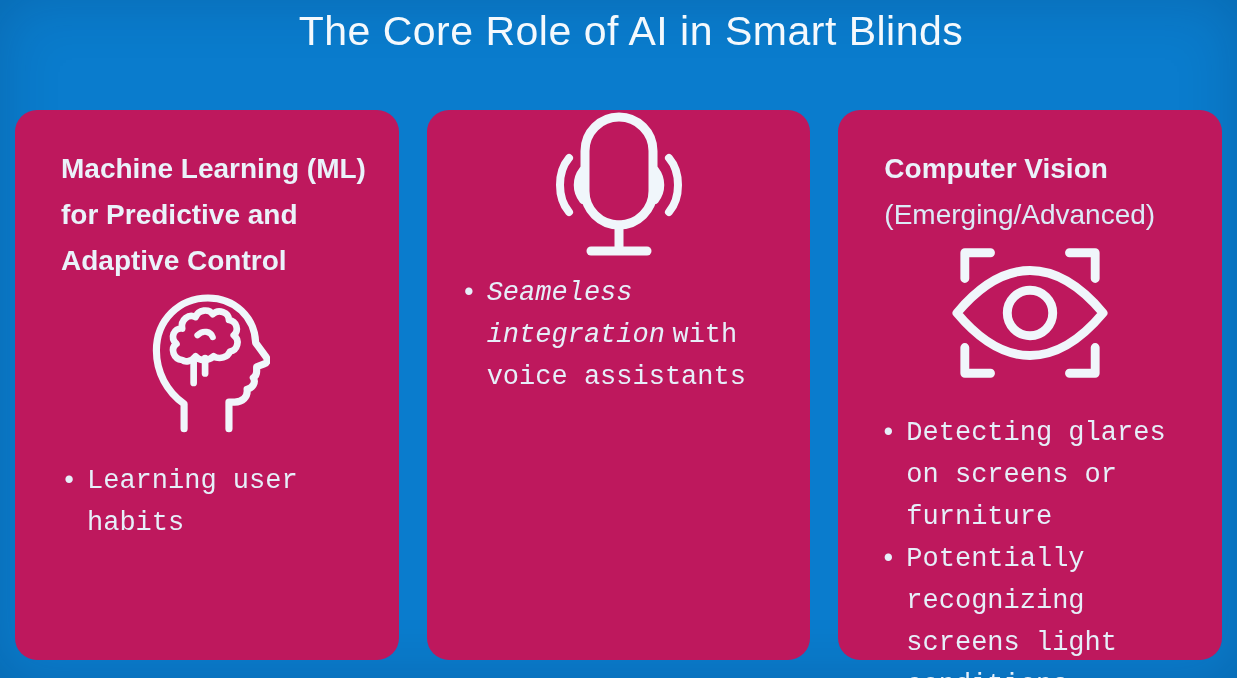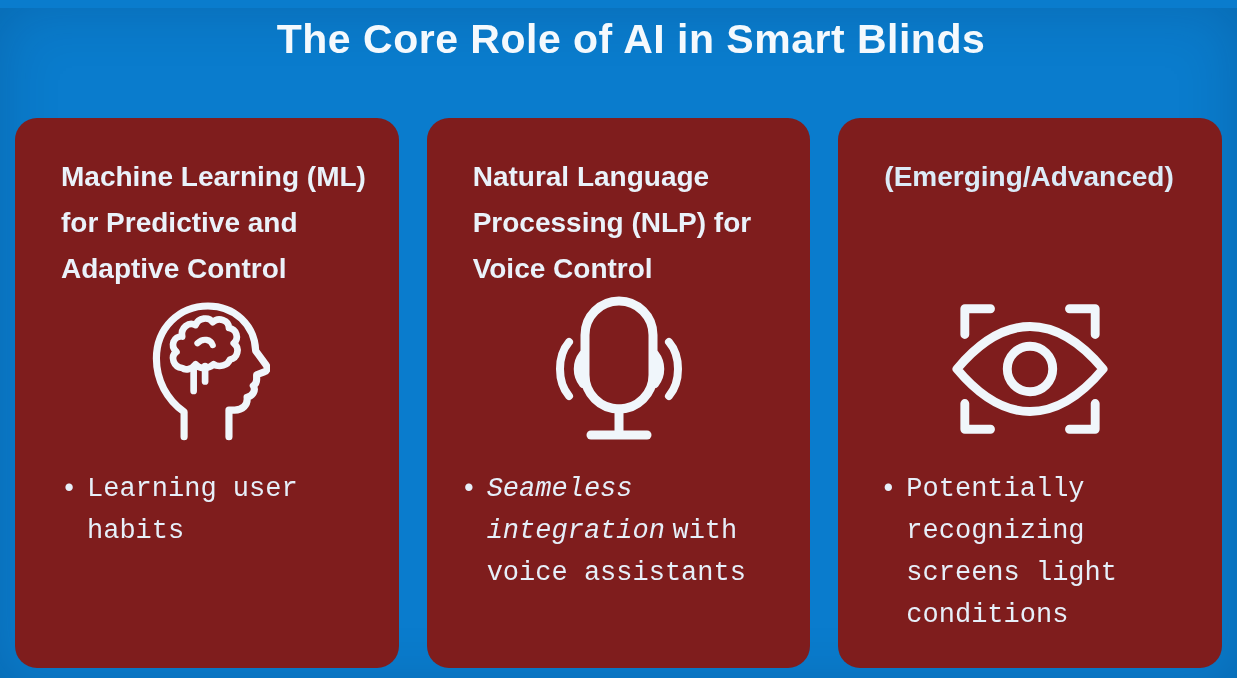--- a/index.html
+++ b/index.html
@@ -7,59 +7,59 @@
     width:1237px;height:678px;overflow:hidden;
     font-family:"Liberation Sans","DejaVu Sans",sans-serif;
     background:#0a7ccd;
   }
   .canvas{
     position:relative;width:1237px;height:678px;
     background:#0a7ccd;
     box-shadow:inset 0 0 60px rgba(0,25,55,.18);
   }
   .page-title{
-    margin:8px;padding-top:6px;
+    margin:0;padding-top:6px;
     text-align:center;
-    font-size:41px;line-height:50px;font-weight:700;
+    font-size:41px;line-height:50px;font-weight:400;
     letter-spacing:.5px;
     color:#f4f9fd;
     padding-left:25px;
   }
   .cards{
     display:flex;gap:28px;
     margin:54px 15px 0 15px;
   }
   .card{
     flex:1 1 0;height:550px;
-    background:#7f1d1d;border-radius:22px;
+    background:#be185d;border-radius:22px;
     display:flex;flex-direction:column;
     box-sizing:border-box;
   }
   .card-heading{
     margin:36px 18px 0 46px;
     height:140px;
     font-size:28px;font-weight:700;line-height:46px;
     color:#eaf2fa;
   }
   .card-heading .subheading{
-    display:block;font-weight:700;color:#dcebf7;
+    display:block;font-weight:400;color:#dcebf7;
   }
   .icon-wrap{
     height:150px;
     display:flex;align-items:center;justify-content:center;
   }
   .icon-wrap svg{display:block;}
   .bullets{
     list-style:none;
     margin:24px 16px 0 44px;padding:0;
     font-size:27px;line-height:42px;
     color:#e6eff9;
     font-family:Liberation Mono, monospace;
   }
-  .card-nlp .bullets{margin-left:32px;}
+  .card-nlp .bullets{margin-left:32px;margin-top:12px;}
   .card-cv .bullets{margin-left:40px;}
   .bullets li{
     position:relative;padding-left:28px;
   }
   .bullets li::before{
     content:"\2022";
     position:absolute;left:2px;top:0;
     color:#e6eff9;
   }
   .bullet-em{font-style:italic;}
@@ -88,50 +88,51 @@
           <path class="icon-stroke" stroke-width="7" d="M64,72 L64,88"></path>
           <path class="icon-stroke" stroke-width="6.5" d="M56,48 C62,42 70,44 72,50"></path>
         </svg>
       </div>
       <ul class="bullets">
         <li><span class="bullet-text">Learning user habits</span></li>
       </ul>
     </section>
 
     <section class="card card-nlp">
-      <h2 class="card-heading">Natural Language Processing (NLP) for Voice Control</h2>
       <div class="icon-wrap">
         <svg width="190" height="150" viewBox="0 0 190 150" aria-hidden="true">
           <rect class="icon-stroke" stroke-width="9" x="61" y="7" width="68" height="108" rx="34"></rect>
           <path class="icon-stroke" stroke-width="9" d="M95,115 V139"></path>
           <path class="icon-stroke" stroke-width="9" d="M67,141 H123"></path>
           <path class="icon-stroke" stroke-width="8" d="M45,48 C33,62 33,88 45,102"></path>
           <path class="icon-stroke" stroke-width="8" d="M59,60 C52,69 52,81 59,90"></path>
           <path class="icon-stroke" stroke-width="8" d="M145,48 C157,62 157,88 145,102"></path>
           <path class="icon-stroke" stroke-width="8" d="M131,60 C138,69 138,81 131,90"></path>
         </svg>
       </div>
       <ul class="bullets">
         <li><span class="bullet-em">Seameless integration</span><span class="bullet-text">with voice assistants</span></li>
       </ul>
     </section>
 
     <section class="card card-cv">
       <h2 class="card-heading">
+        <span>Computer Vision</span>
         <span class="subheading">(Emerging/Advanced)</span>
       </h2>
       <div class="icon-wrap">
         <svg width="172" height="160" viewBox="0 0 172 162" aria-hidden="true">
           <path class="icon-stroke" stroke-width="9" d="M20,46 V20 H46"></path>
           <path class="icon-stroke" stroke-width="9" d="M126,20 H152 V46"></path>
           <path class="icon-stroke" stroke-width="9" d="M20,116 V142 H46"></path>
           <path class="icon-stroke" stroke-width="9" d="M152,116 V142 H126"></path>
           <path class="icon-stroke" stroke-width="9" d="M12,81 Q48,38 86,38 Q124,38 160,81 Q124,124 86,124 Q48,124 12,81 Z"></path>
           <circle class="icon-stroke" stroke-width="9" cx="86" cy="81" r="23"></circle>
         </svg>
       </div>
       <ul class="bullets">
+        <li><span class="bullet-text">Detecting glares on screens or furniture</span></li>
         <li><span class="bullet-text">Potentially recognizing screens light conditions</span></li>
       </ul>
     </section>
 
   </div>
 </div>
 
 </body></html>

